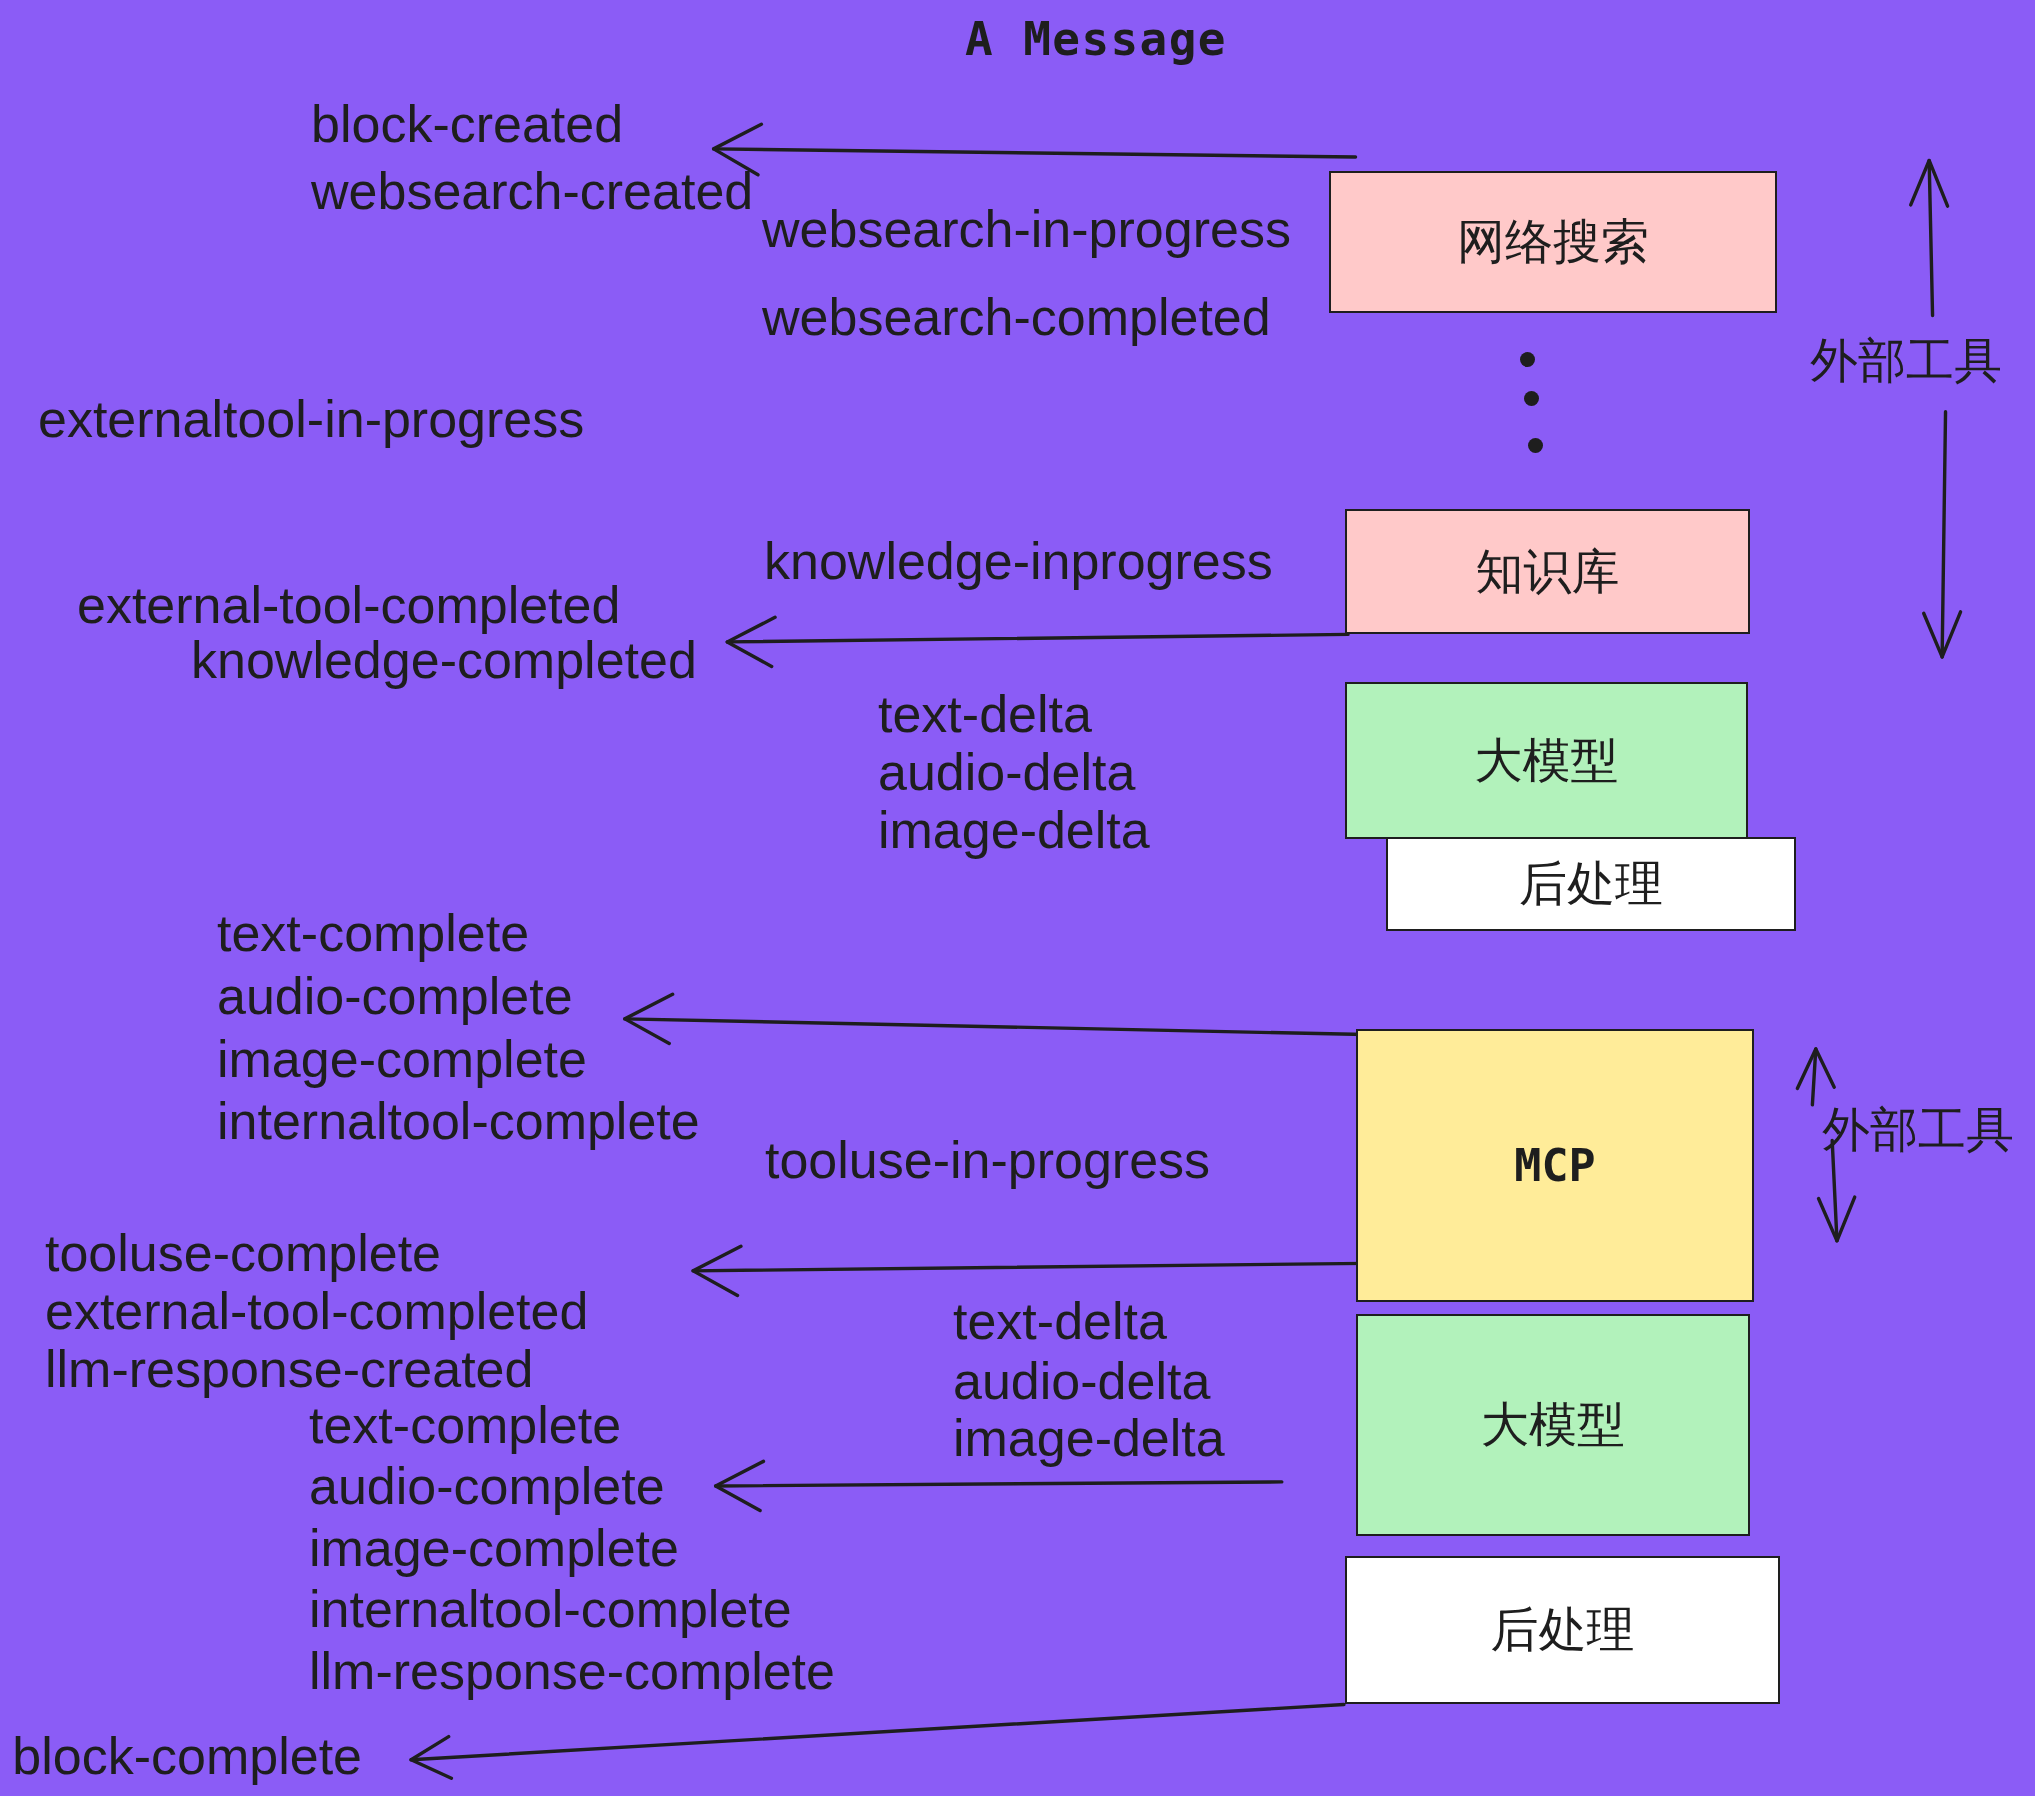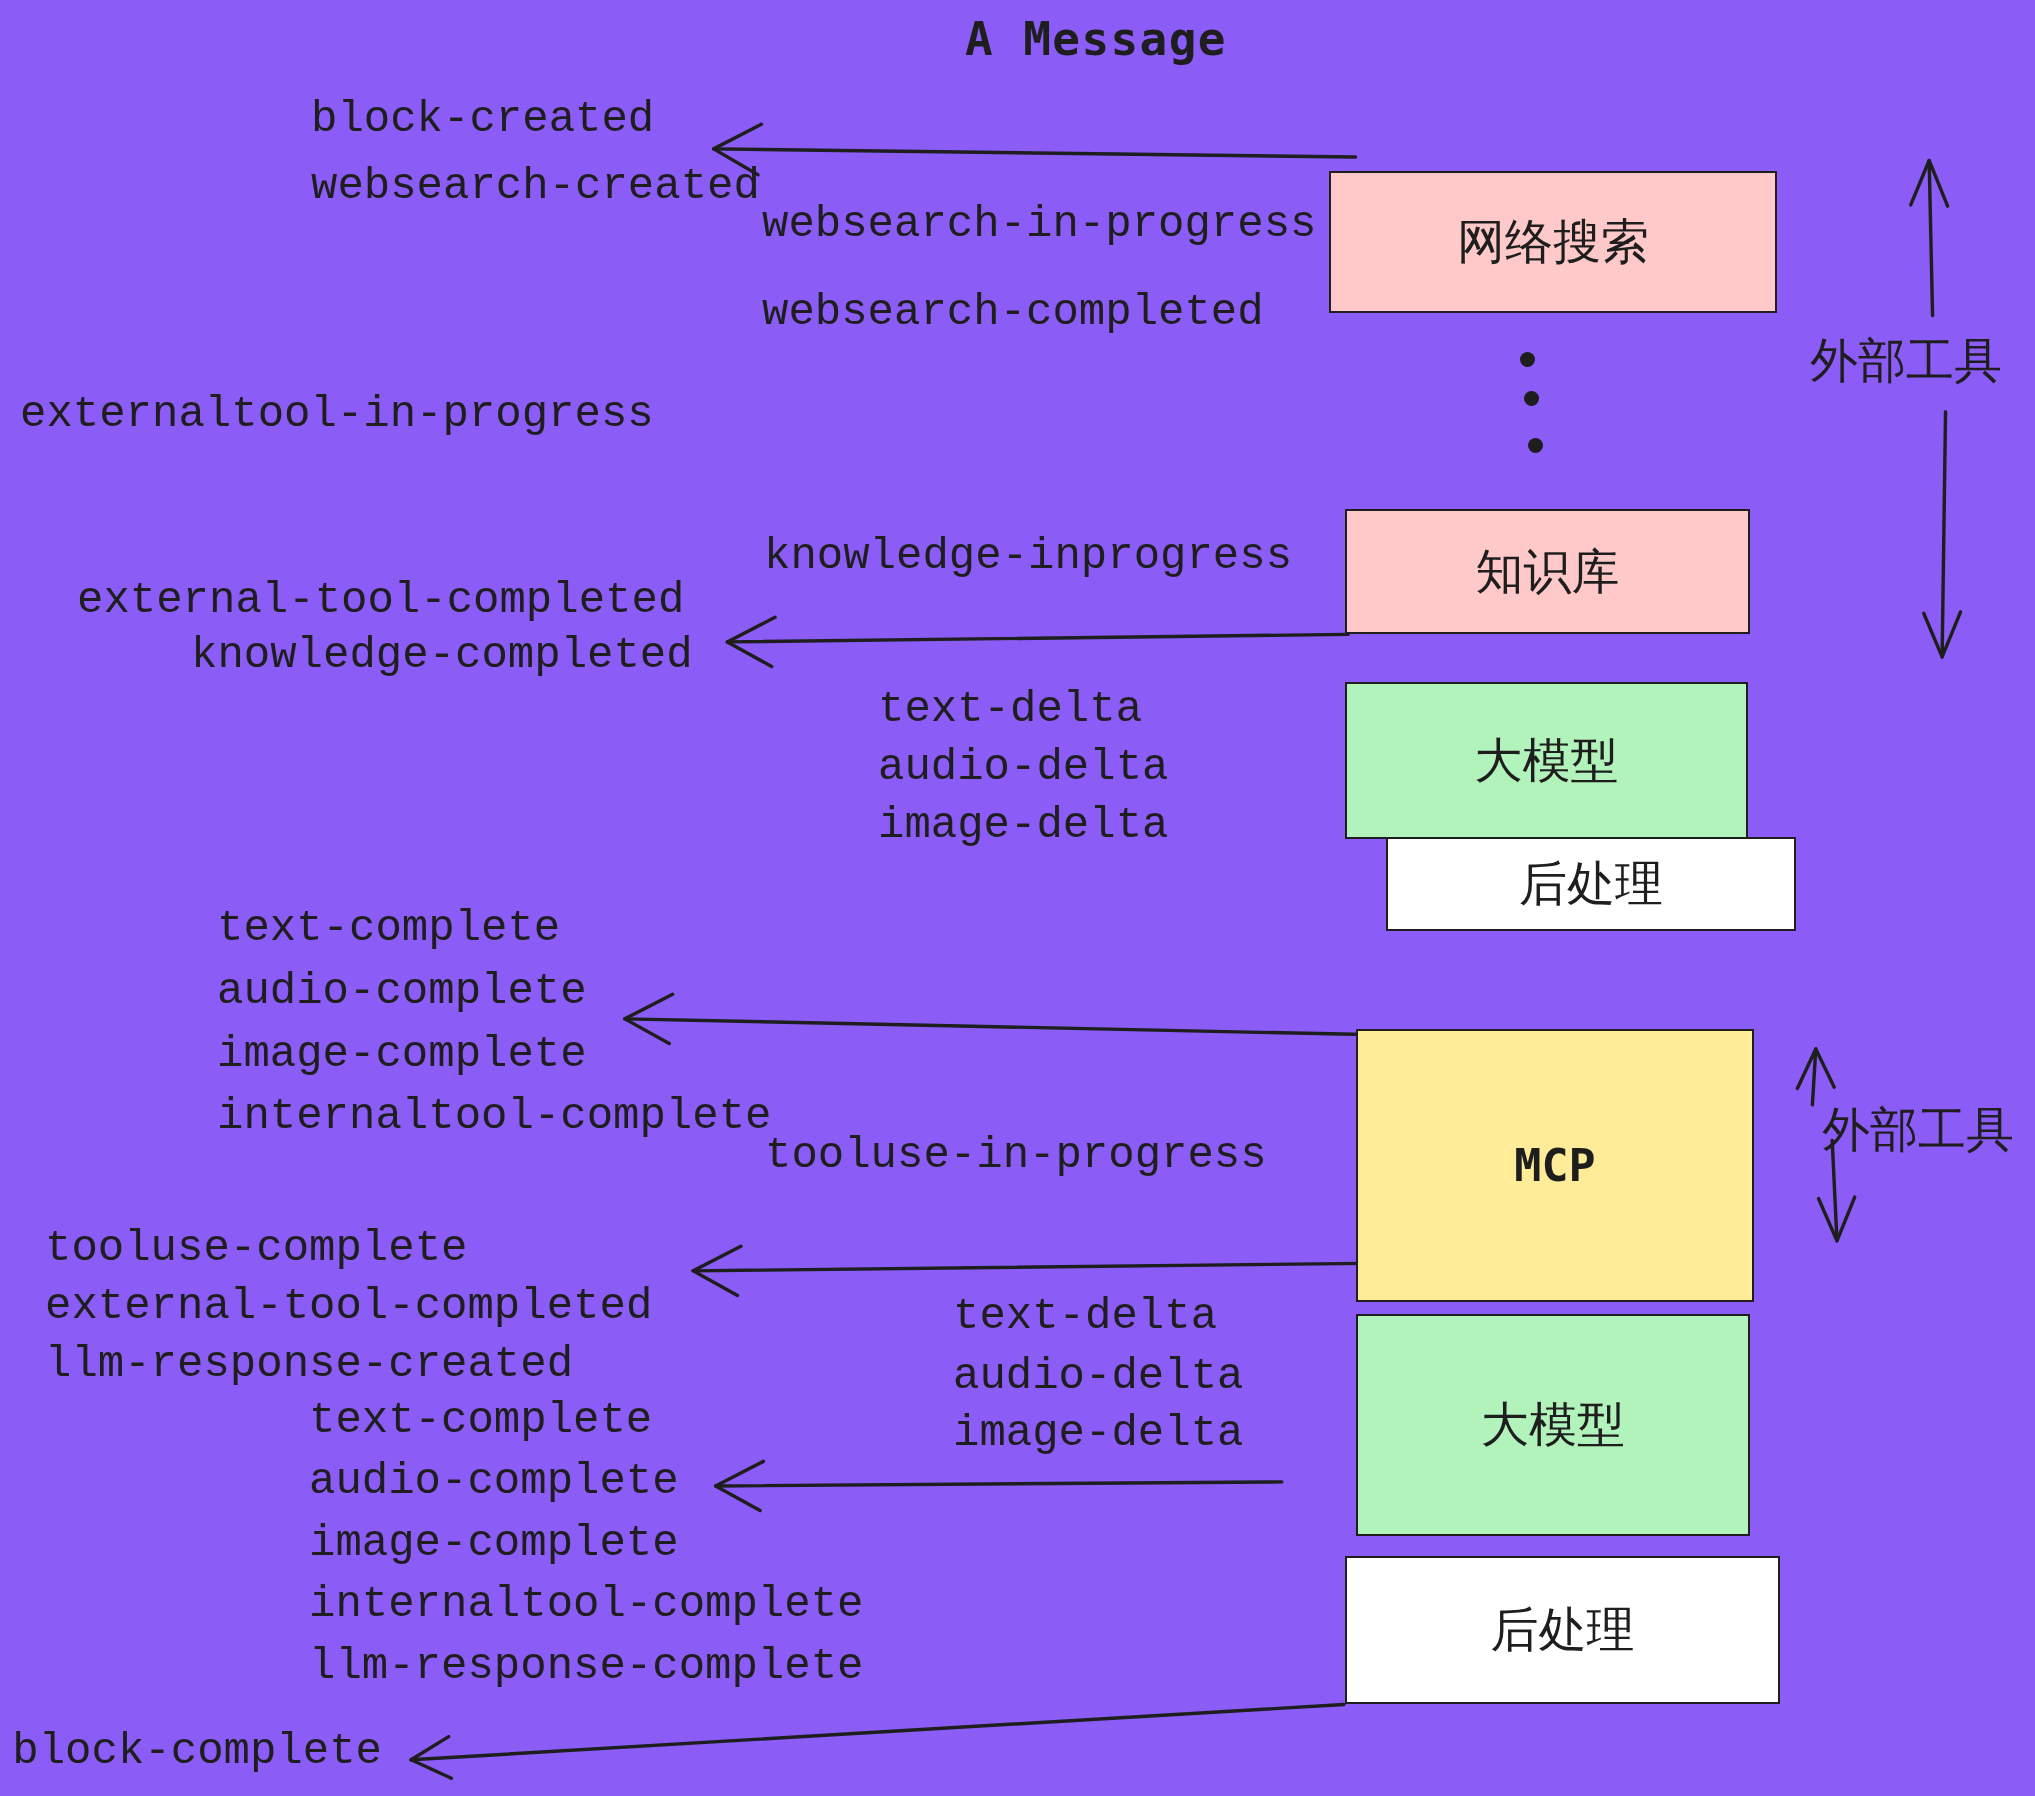--- a/index.html
+++ b/index.html
@@ -13,22 +13,22 @@
   #canvas{
     position:relative;
     width:2035px;height:1796px;
     background:#8b5cf6;
     overflow:hidden;
     font-family:"DejaVu Sans Mono","Liberation Mono",monospace;
     color:var(--ink);
   }
   .evt{
     position:absolute;
-    font-family:Liberation Mono, monospace;
-    font-size:44px;
+    font-family:Liberation Sans, sans-serif;
+    font-size:52px;
     line-height:1.08;
     white-space:nowrap;
     color:var(--ink);
   }
   .title{
     position:absolute;
     font-size:46px;
     font-weight:bold;
     letter-spacing:1.4px;
     white-space:nowrap;
@@ -127,21 +127,21 @@
   <div class="dot" style="left:1524px;top:391px;"></div>
   <div class="dot" style="left:1528px;top:438px;"></div>
 
   <div class="side-label" style="left:1810px;top:329px;">外部工具</div>
   <div class="side-label" style="left:1822px;top:1098px;">外部工具</div>
 
   <div class="evt" style="left:311px;top:96px;">block-created</div>
   <div class="evt" style="left:311px;top:163px;">websearch-created</div>
   <div class="evt" style="left:762px;top:201px;">websearch-in-progress</div>
   <div class="evt" style="left:762px;top:289px;">websearch-completed</div>
-  <div class="evt" style="left:20px;top:391px;">externaltool-in-progress</div>
+  <div class="evt" style="left:38px;top:391px;">externaltool-in-progress</div>
   <div class="evt" style="left:764px;top:533px;">knowledge-inprogress</div>
   <div class="evt" style="left:77px;top:577px;">external-tool-completed</div>
   <div class="evt" style="left:191px;top:632px;">knowledge-completed</div>
   <div class="evt" style="left:878px;top:686px;">text-delta</div>
   <div class="evt" style="left:878px;top:744px;">audio-delta</div>
   <div class="evt" style="left:878px;top:802px;">image-delta</div>
   <div class="evt" style="left:217px;top:905px;">text-complete</div>
   <div class="evt" style="left:217px;top:968px;">audio-complete</div>
   <div class="evt" style="left:217px;top:1031px;">image-complete</div>
   <div class="evt" style="left:217px;top:1093px;">internaltool-complete</div>

